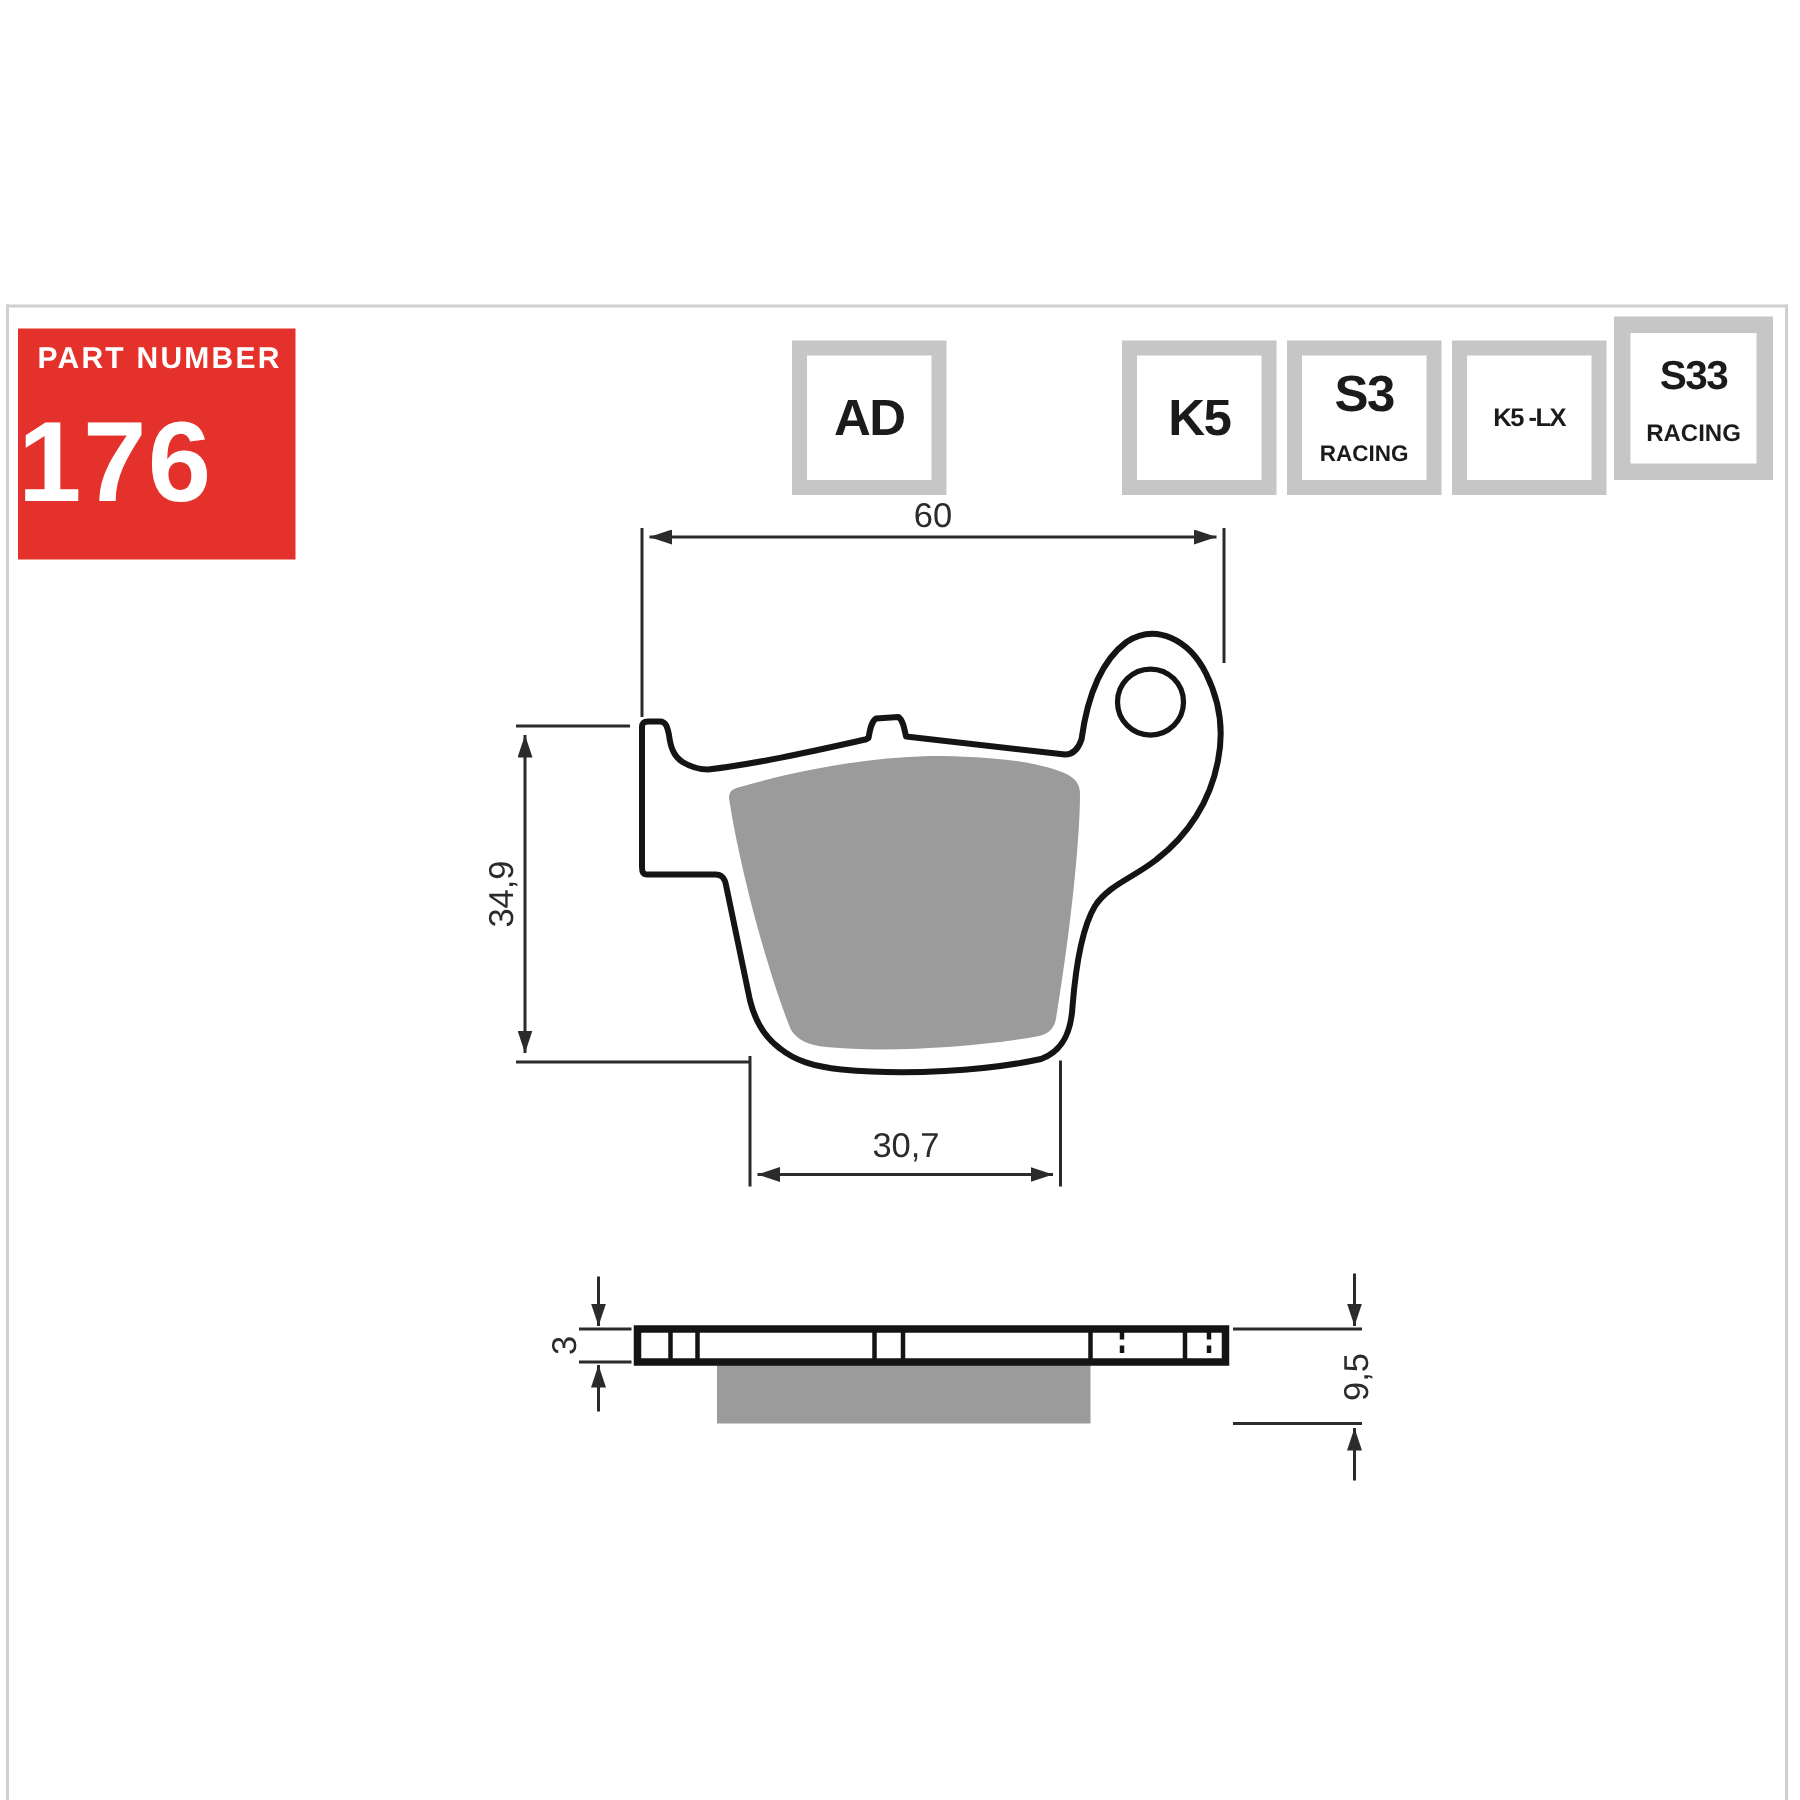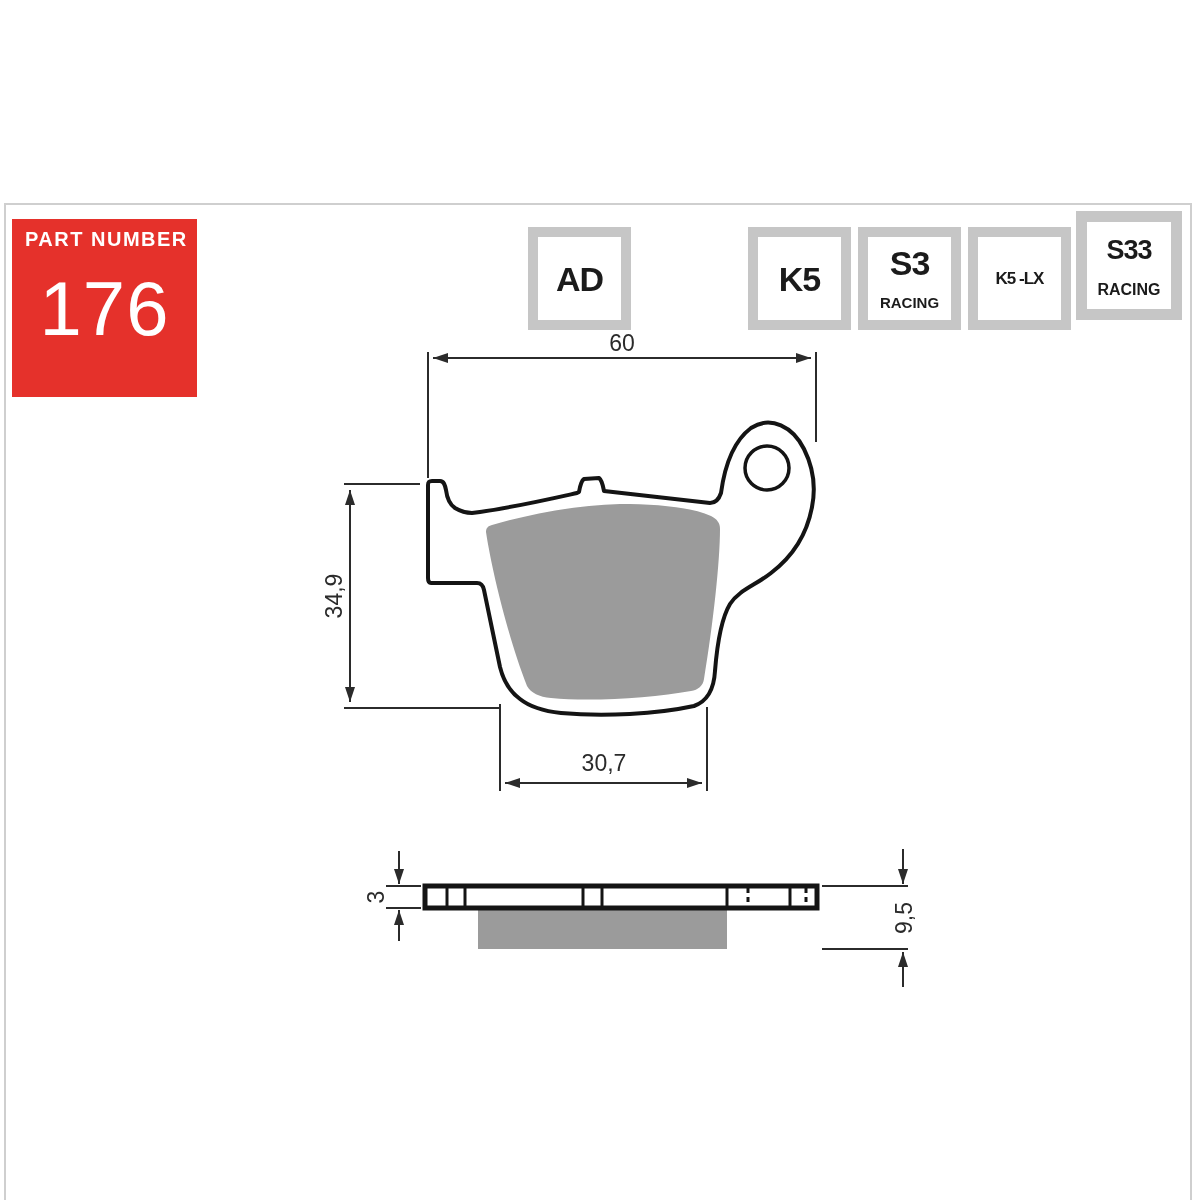--- a/index.html
+++ b/index.html
@@ -6,30 +6,30 @@
   #canvas {
     position:relative; width:1200px; height:1200px; background:#ffffff;
     font-family:"Liberation Sans", sans-serif; overflow:hidden;
   }
   .panel-border {
     position:absolute; left:4px; top:203px; width:1188px; height:997px;
     border:2px solid #cfcfcf; border-bottom:none; box-sizing:border-box;
   }
   
   .pn-box {
-    position:absolute; left:12px; top:219px; width:185px; height:178px;
+    position:absolute; left:12px; top:219px; width:185px; height:154px;
     background:#e5312b; color:#ffffff;
   }
   .pn-label {
     position:absolute; left:13px; top:9px; font-size:20px; font-weight:bold;
     letter-spacing:1.5px; white-space:nowrap;
   }
   .pn-value {
-    position:absolute; left:0; top:46px; width:100%; text-align:center;
-    font-size:76px; font-weight:normal; letter-spacing:1px;
+    position:absolute; left:0; top:46px; width:100%; 
+    font-size:76px; font-weight:bold; letter-spacing:1px;
   }
   
   .cbox {
     position:absolute; top:227px; width:103px; height:103px; background:#c6c6c6;
     display:flex; align-items:center; justify-content:center; box-sizing:border-box;
   }
   .cbox-in {
     width:83px; height:83px; background:#ffffff; color:#1b1b1b;
     display:flex; flex-direction:column; align-items:center; justify-content:center;
     font-weight:bold; text-align:center;

